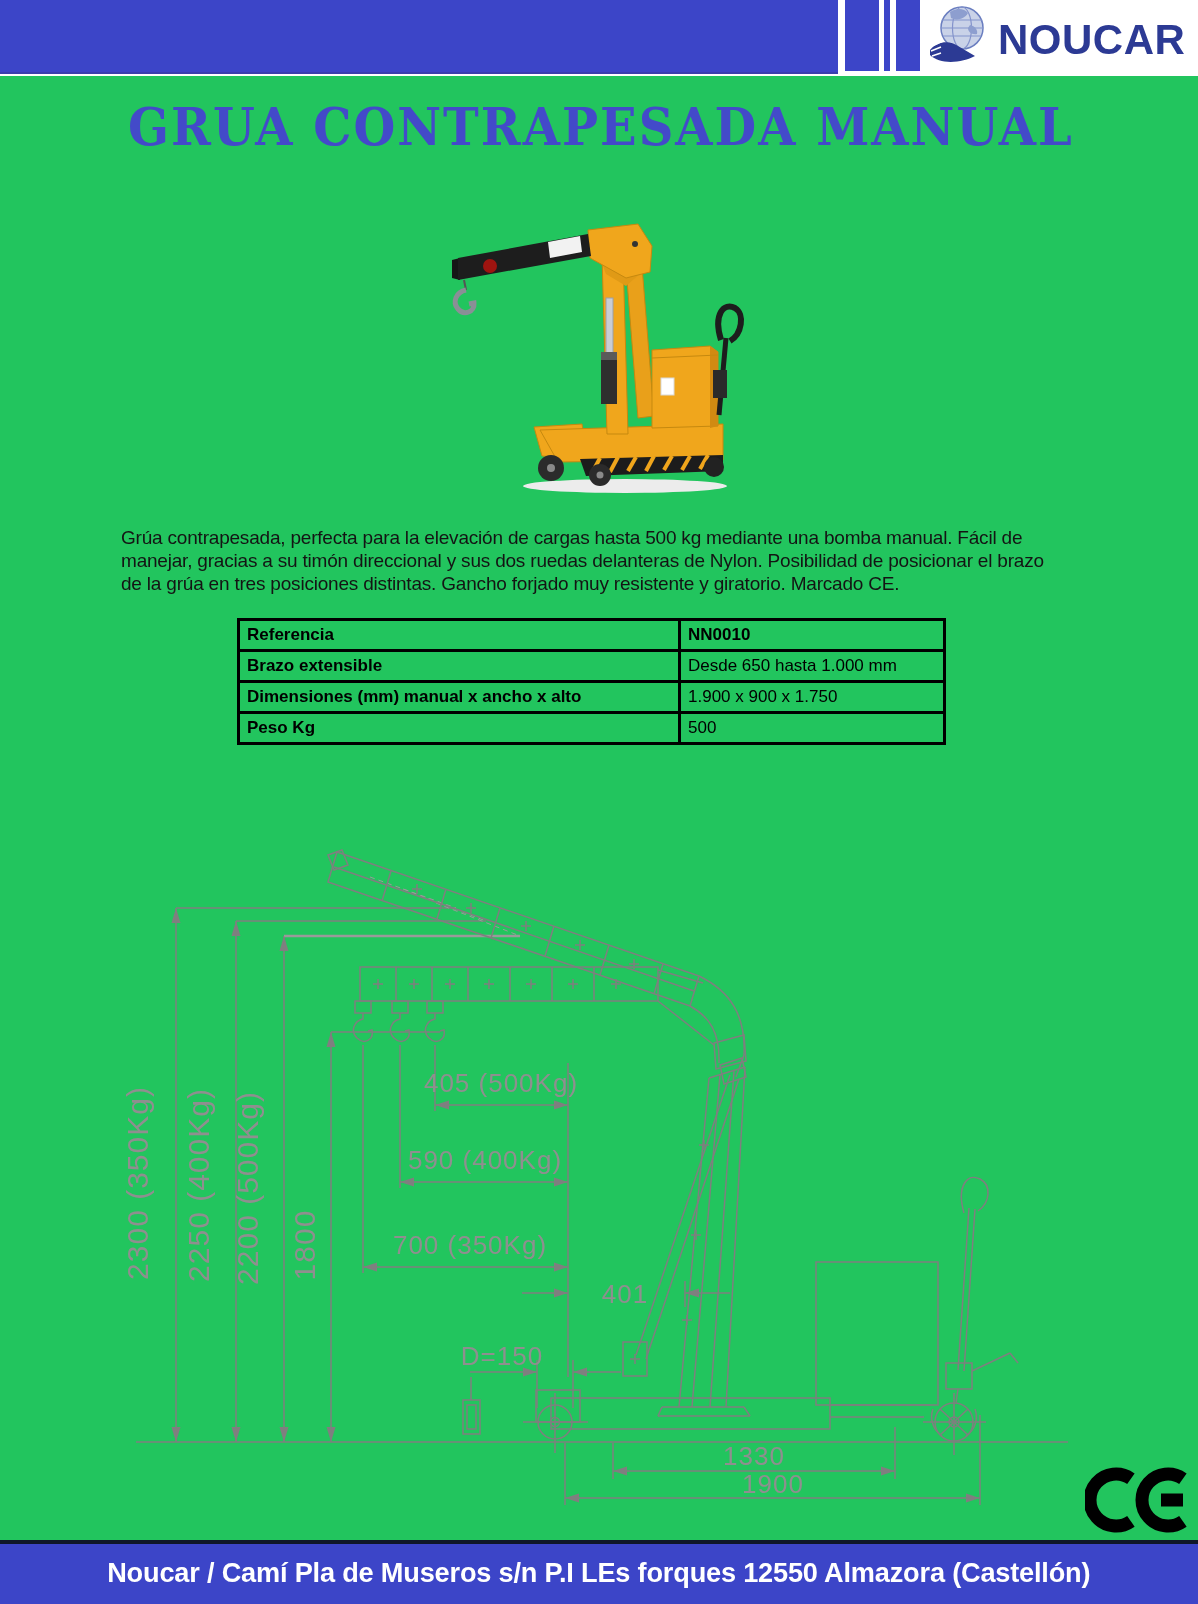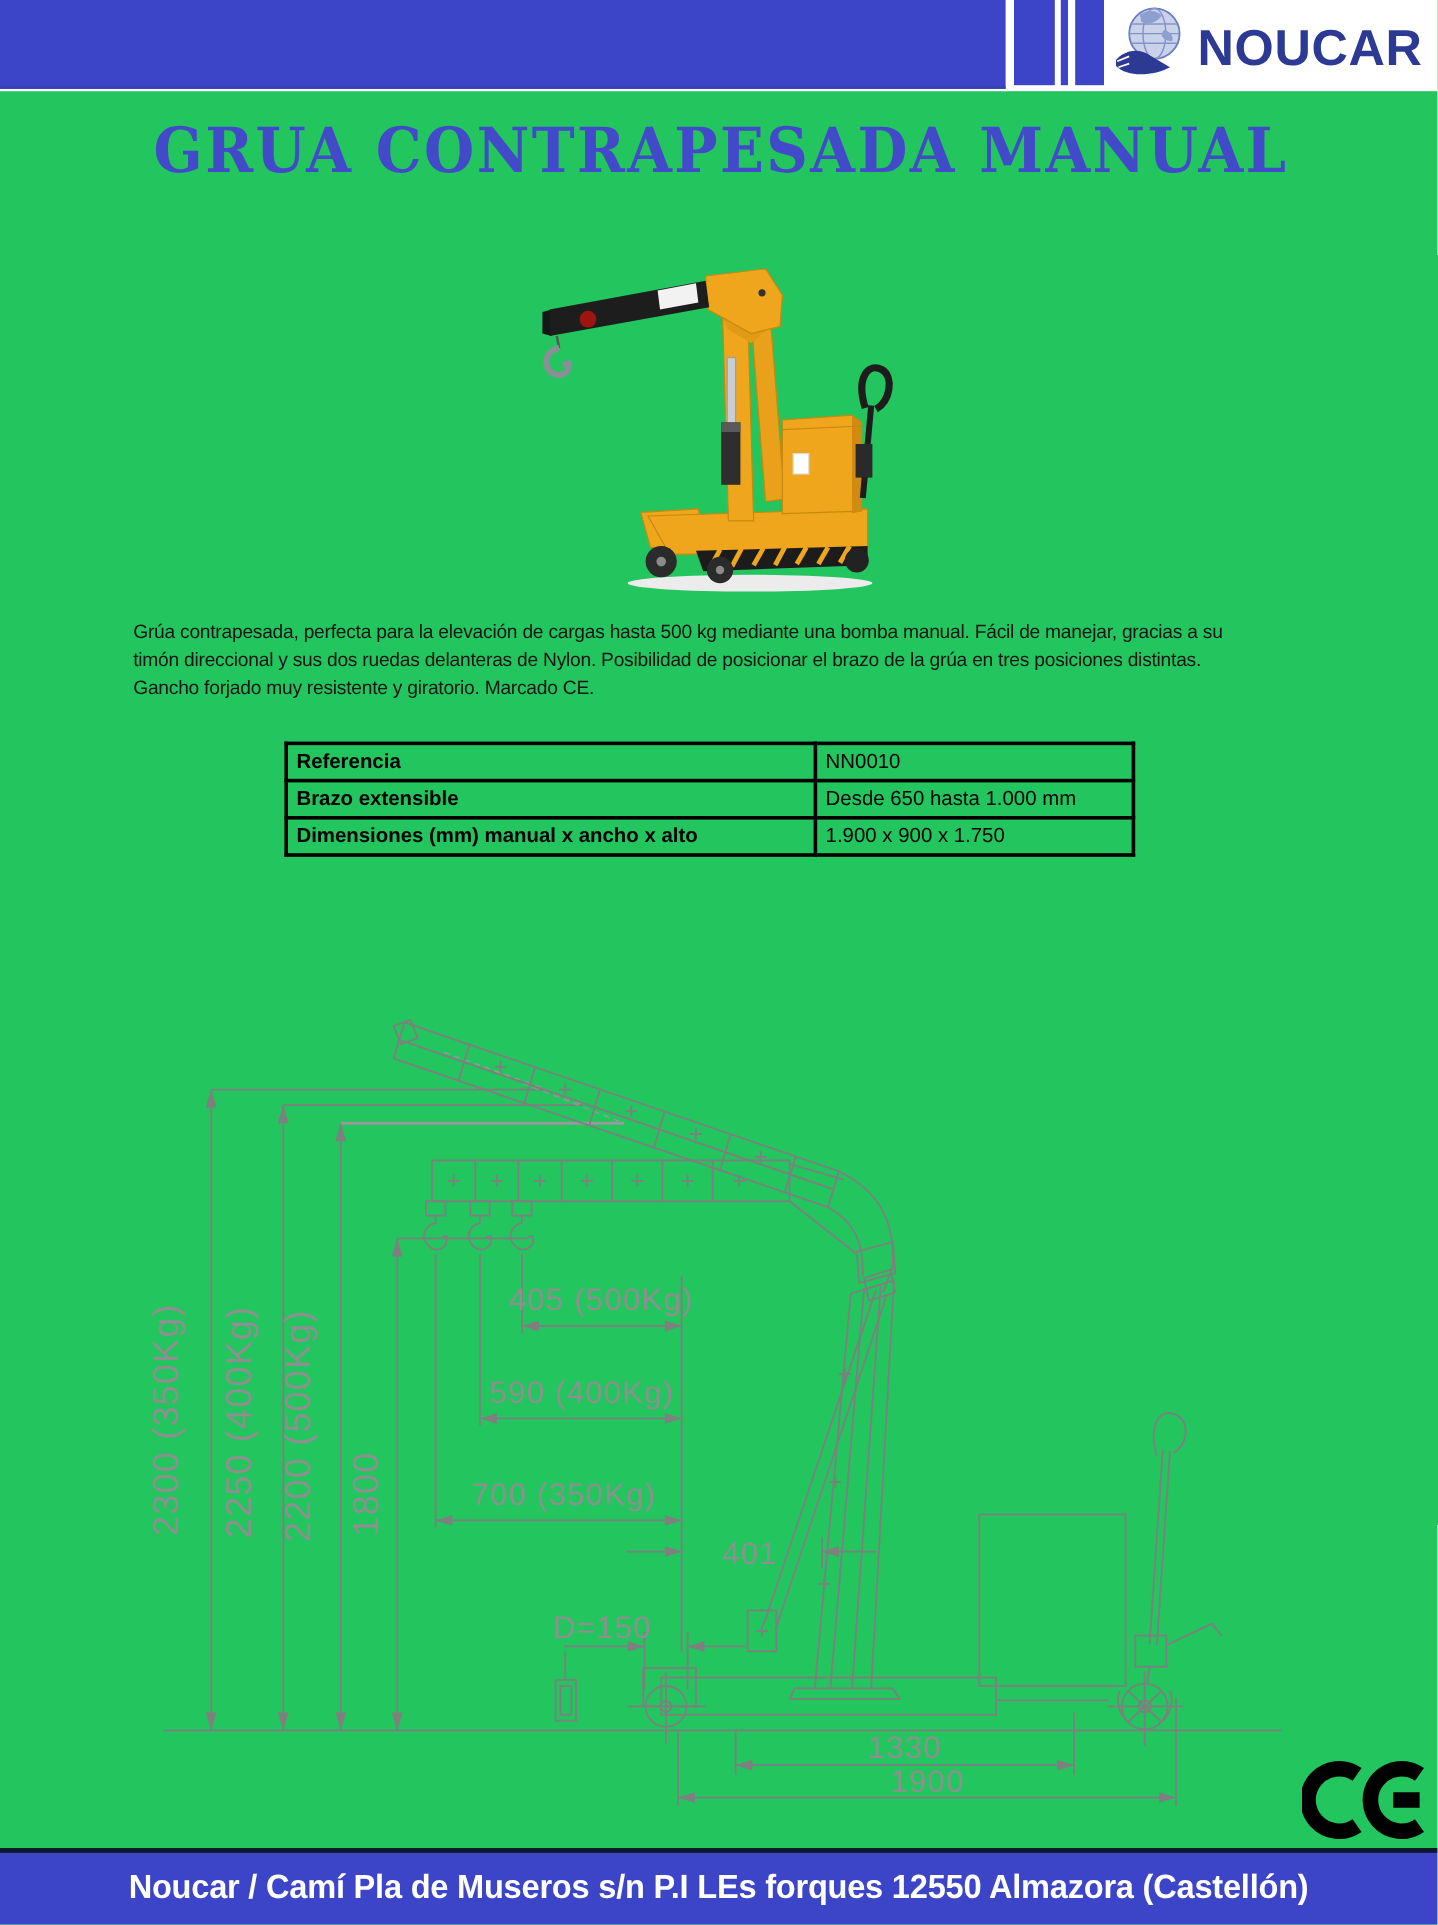--- a/index.html
+++ b/index.html
@@ -20,31 +20,31 @@
 
   
   .title{position:absolute;left:128px;top:96px;margin:0;
          font-family:"DejaVu Serif",serif;font-weight:bold;font-size:48px;
          letter-spacing:2px;color:#434ac9;transform:scaleY(1.08);transform-origin:left top;}
 
   
   .photo{position:absolute;left:430px;top:210px;}
 
   
-  .desc{position:absolute;left:107px;top:512px;width:945px;margin:4px;
-        font-size:16px;line-height:23px;color:#141414;letter-spacing:-0.2px;}
+  .desc{position:absolute;left:107px;top:512px;width:945px;margin:14px;
+        font-size:19px;line-height:23px;color:#141414;letter-spacing:-0.2px;}
 
   
   .spec{position:absolute;left:237px;top:618px;width:700px;border-collapse:collapse;
         table-layout:fixed;}
   .spec td{border:3px solid #000;height:26px;font-size:17px;padding:1px 7px;
            color:#000;overflow:hidden;white-space:nowrap;}
   .spec td.k{width:424px;font-weight:bold;}
   .spec td.v{width:248px;}
-  .spec td.v.b{font-weight:normal;}
+  .spec td.v.b{font-weight:bold;}
 
   
   .drawing{position:absolute;left:118px;top:815px;}
   .tl{stroke:#7f7f7f;stroke-width:1.5;fill:none;}
   .tl2{stroke:#9a9a9a;stroke-width:2.4;fill:none;}
   .dash{stroke:#9a9a9a;stroke-width:1;fill:none;stroke-dasharray:5 4;}
   .ar{fill:#7f7f7f;stroke:none;}
   .dt{font-family:"Liberation Sans",sans-serif;font-size:30px;fill:#8f8f8f;letter-spacing:1px;}
   .dm{font-family:"Liberation Sans",sans-serif;font-size:26px;fill:#8f8f8f;letter-spacing:1px;}
 
@@ -141,20 +141,24 @@
         <td class="k">Referencia</td>
         <td class="v b">NN0010</td>
       </tr>
       <tr>
         <td class="k">Brazo extensible</td>
         <td class="v">Desde 650 hasta 1.000 mm</td>
       </tr>
       <tr>
         <td class="k">Dimensiones (mm) manual x ancho x alto</td>
         <td class="v">1.900 x 900 x 1.750</td>
+      </tr>
+      <tr>
+        <td class="k">Peso Kg</td>
+        <td class="v">500</td>
       </tr>
     </tbody>
   </table>
 
   <svg class="drawing" width="965" height="695" viewBox="0 0 965 695">
 
     <line class="tl" x1="18" y1="627" x2="950" y2="627" stroke-width="2"></line>
 
     <g>
       <line class="tl" x1="58" y1="93" x2="58" y2="627"></line>

